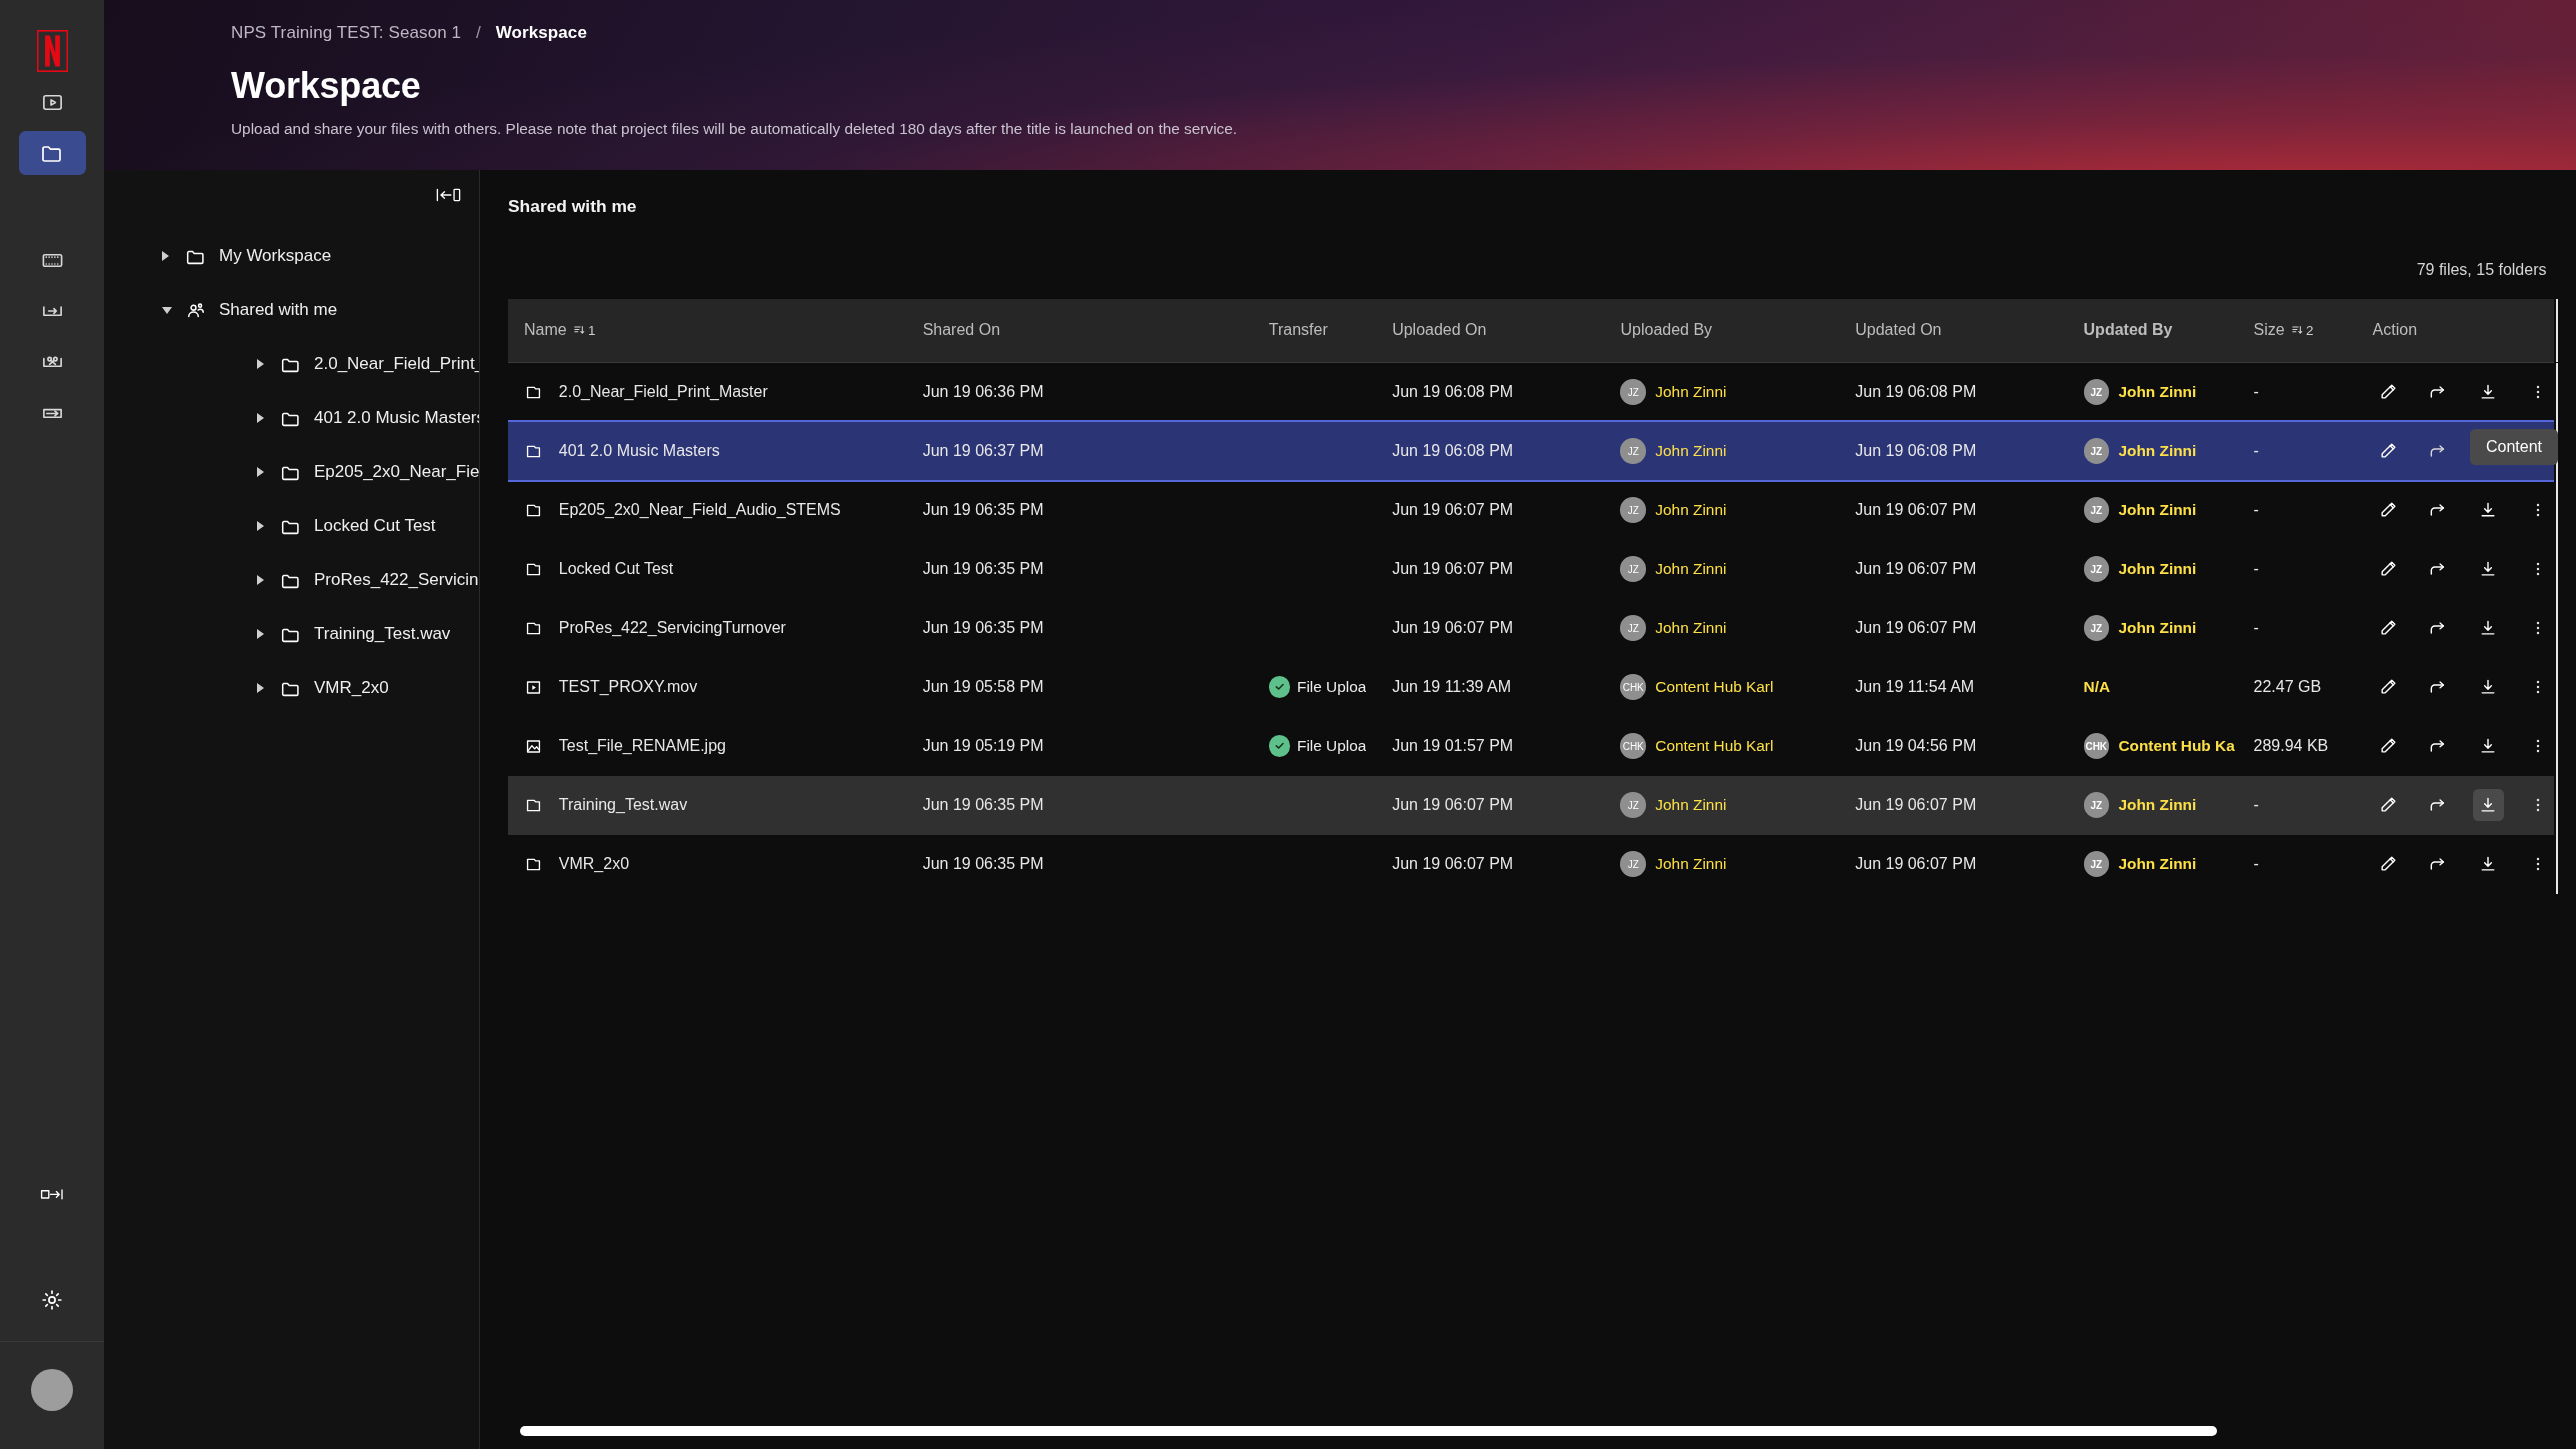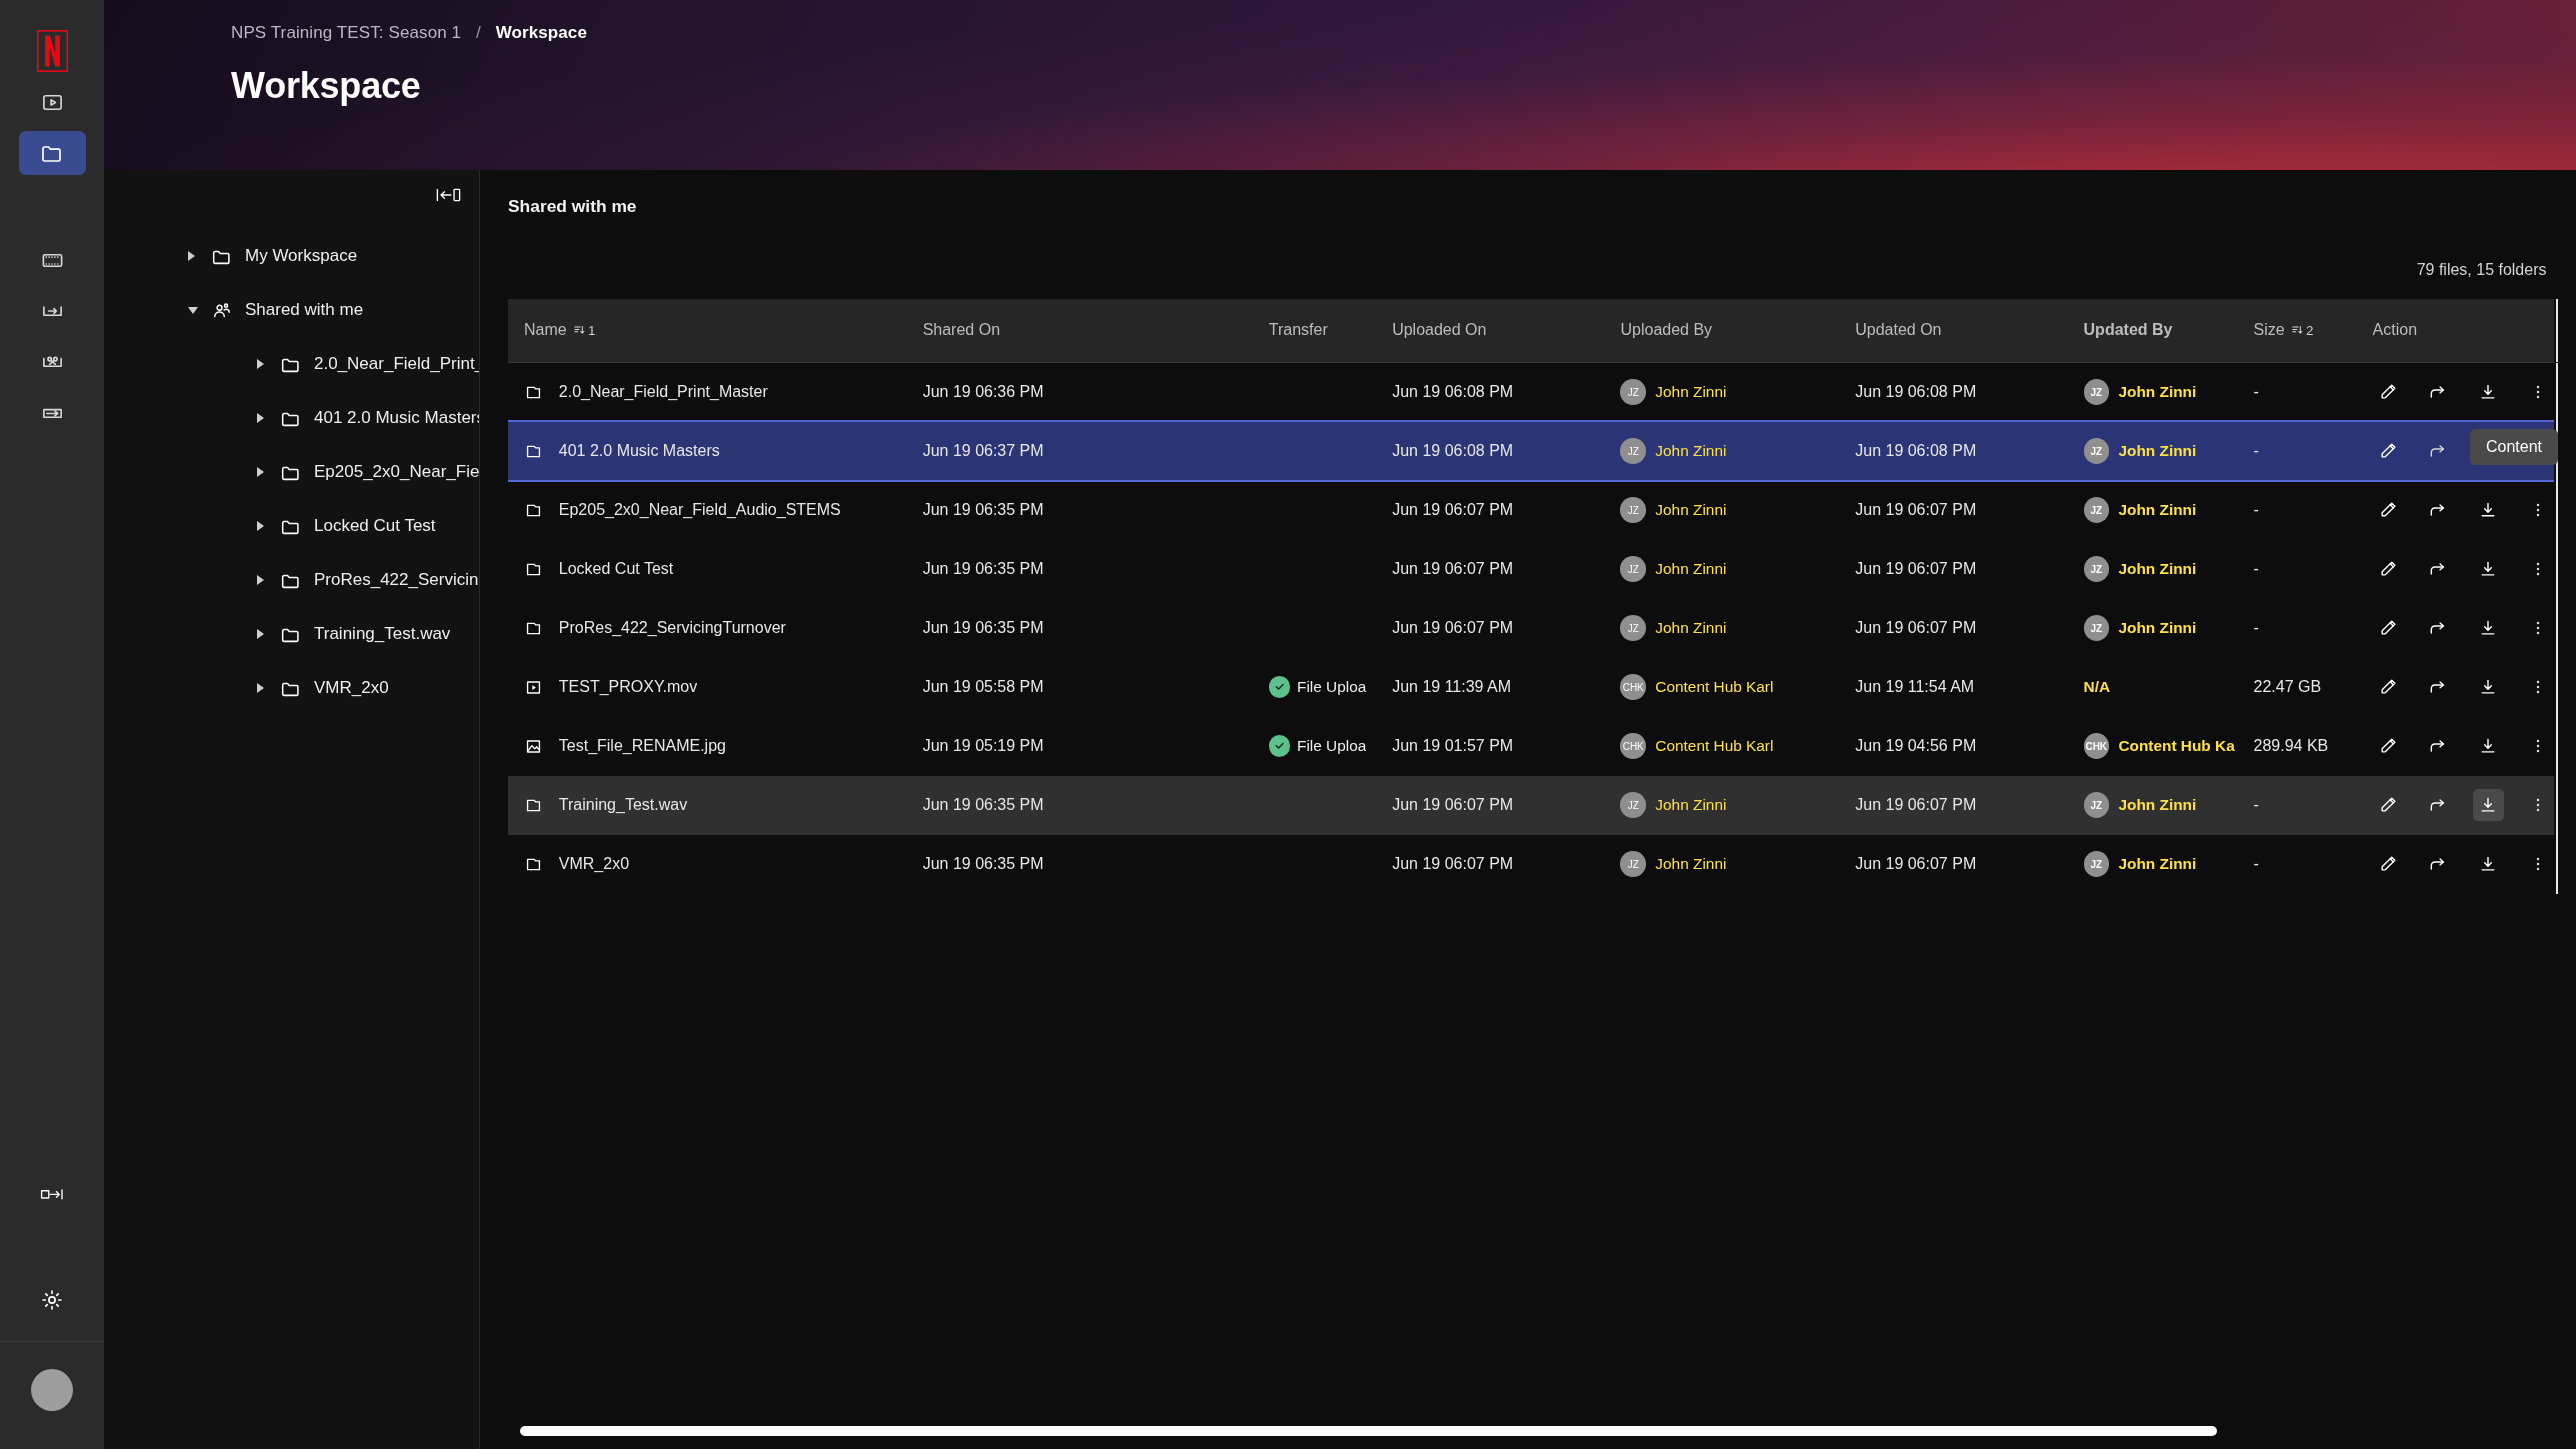--- a/index.html
+++ b/index.html
@@ -66,21 +66,21 @@
   }
   .tree-collapse {
     position: absolute; top: 9.4px; right: 12px;
     width: 38px; height: 32px; display: flex; align-items: center; justify-content: center;
   }
   .tree-list { margin-top: 50px; }
   .tree-item {
     display: flex; align-items: center; height: 54px; padding-left: 131px;
     position: relative;
   }
-  .tree-item.lvl1 { padding-left: 84px; }
+  .tree-item.lvl1 { padding-left: 58px; }
   .tree-item.lvl2 { padding-left: 153px; }
   .tree-caret { width: 23px; flex: 0 0 23px; display: flex; align-items: center; }
   .caret-right { width:0; height:0; border-left: 7.4px solid #cfcfcf; border-top: 5.4px solid transparent; border-bottom: 5.4px solid transparent; }
   .caret-down { width:0; height:0; border-top: 7.4px solid #cfcfcf; border-left: 5.4px solid transparent; border-right: 5.4px solid transparent; }
   .tree-icon { width: 34px; flex: 0 0 34px; display: flex; align-items: center; }
   .tree-label { font-size: 17px; color: #efefef; white-space: nowrap; overflow: hidden; }
 
   
   .content { flex: 1 1 auto; background: #0d0d0d; position: relative; min-width: 0; padding: 0 0 0 0; }
   .content-head { padding: 25.5px 40px 0 28px; }
@@ -249,20 +249,21 @@
 
   <div class="main">
 
     <div class="banner">
       <div class="breadcrumb">
         <span class="crumb">NPS Training TEST: Season 1</span>
         <span class="crumb sep">/</span>
         <span class="crumb current">Workspace</span>
       </div>
       <div class="banner-title">Workspace</div>
+      <div class="banner-sub">Upload and share your files with others. Please note that project files will be automatically deleted 180 days after the title is launched on the service.</div>
     </div>
 
     <div class="body-row">
 
       <div class="tree">
         <div class="tree-collapse">
           <span>
             <svg width="27" height="20" viewBox="0 0 34 24">
               <path class="ico ico-w" d="M3 5v14" stroke-width="2.6"></path>
               <path class="ico ico-w" d="M20 12H8M12 8l-4.5 4 4.5 4" stroke-width="2.2"></path>

